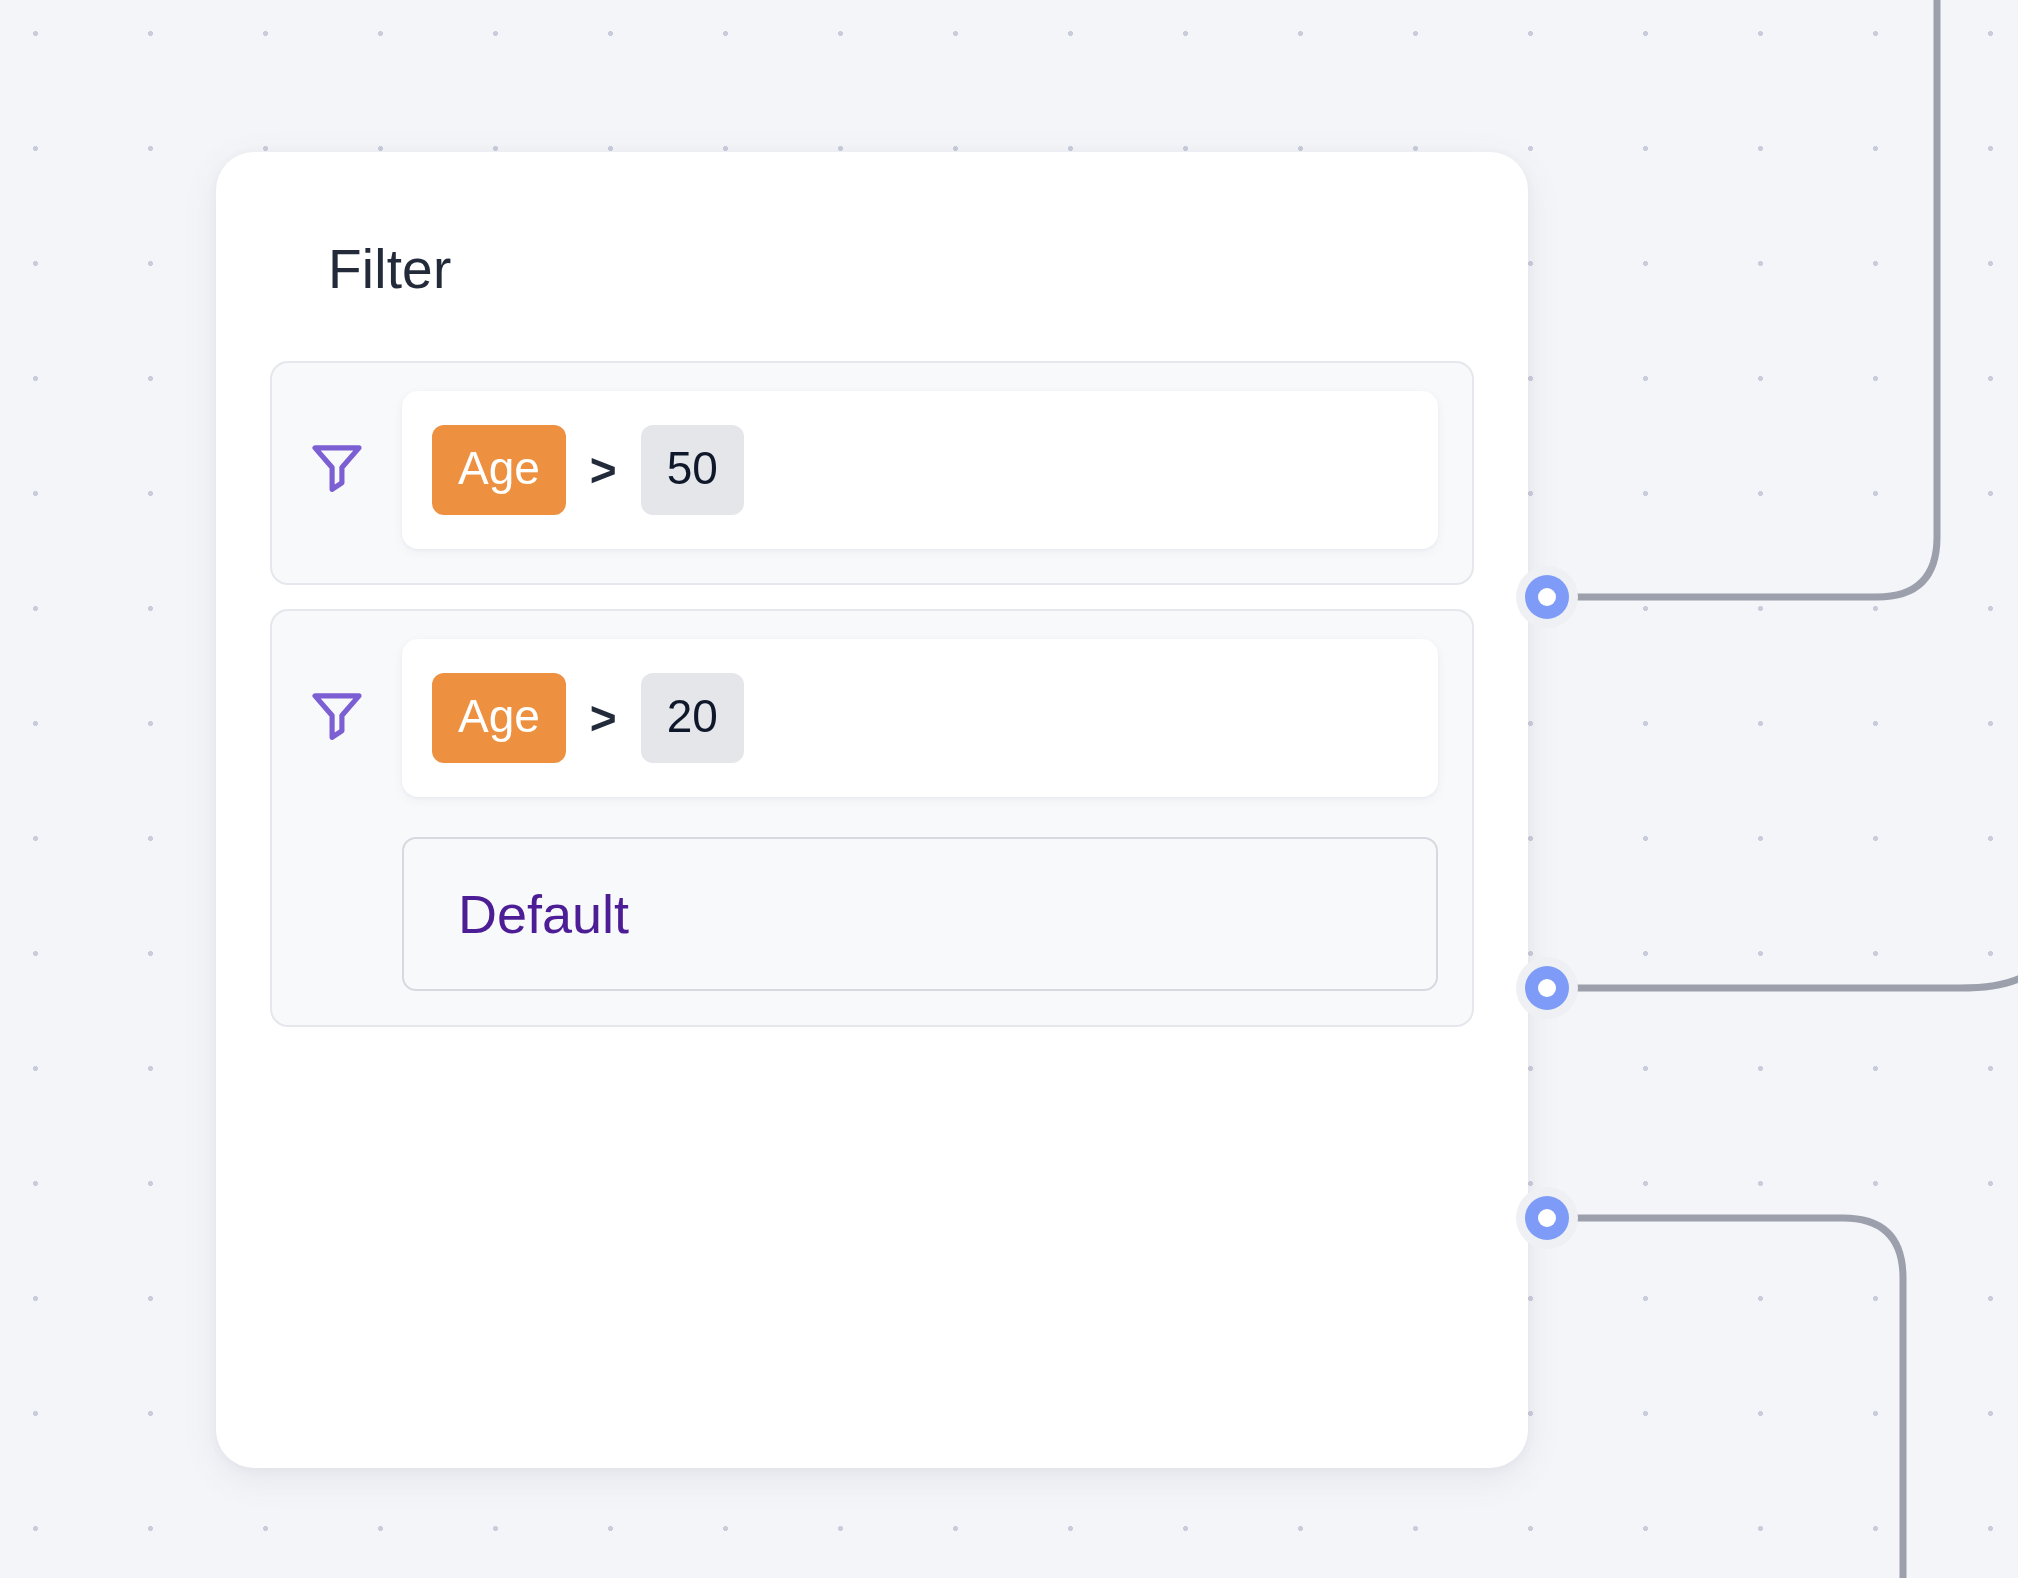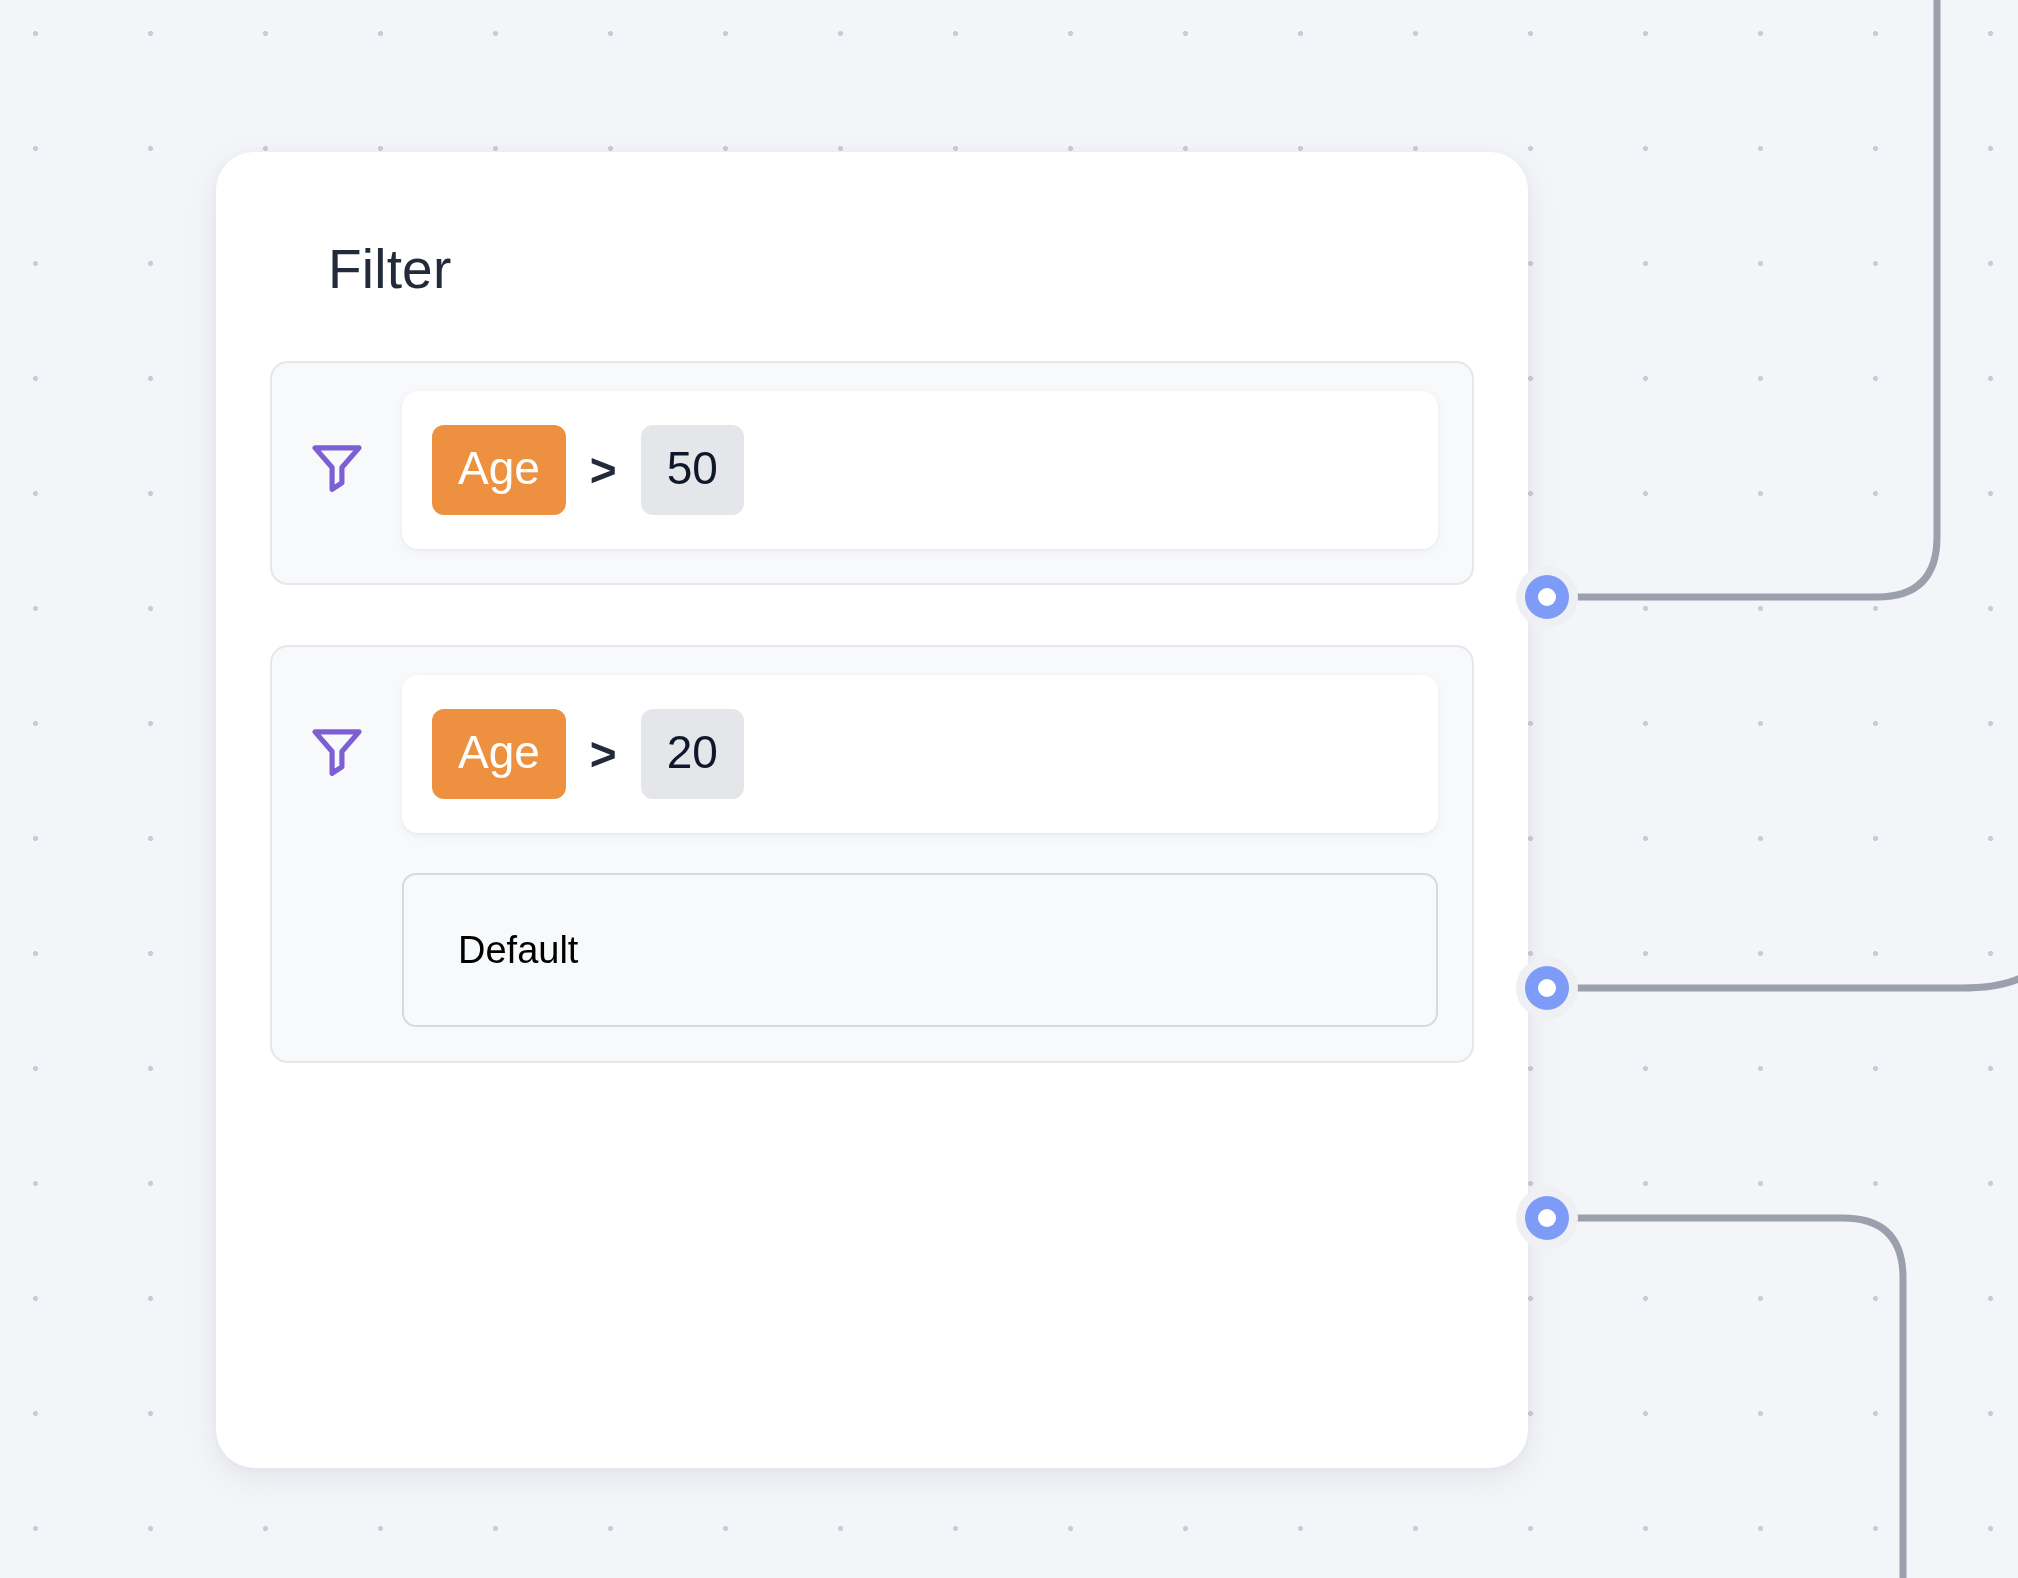--- a/index.html
+++ b/index.html
@@ -61,21 +61,21 @@
     letter-spacing: 0.2px;
     line-height: 1;
     margin: 30px 0 0 58px;
   }
 
   
   .filter-groups {
     margin-top: 64px;
     display: flex;
     flex-direction: column;
-    gap: 60px;
+    gap: 24px;
   }
 
   .filter-group {
     background: #f8f9fb;
     border: 2px solid #e5e7ec;
     border-radius: 18px;
     padding: 28px 34px 34px 34px;
     box-sizing: border-box;
     display: flex;
     flex-direction: column;
@@ -142,22 +142,22 @@
     background: #f8f9fb;
     border: 2px solid #d6d9e0;
     border-radius: 14px;
     height: 154px;
     display: flex;
     align-items: center;
     padding-left: 54px;
     box-sizing: border-box;
   }
   .default-label {
-    font-size: 38px;
-    color: #000000;
+    font-size: 54px;
+    color: #4c1d95;
     line-height: 1;
     text-align: right;
   }
 
   
   .port {
     position: absolute;
     width: 62px;
     height: 62px;
     border-radius: 50%;

